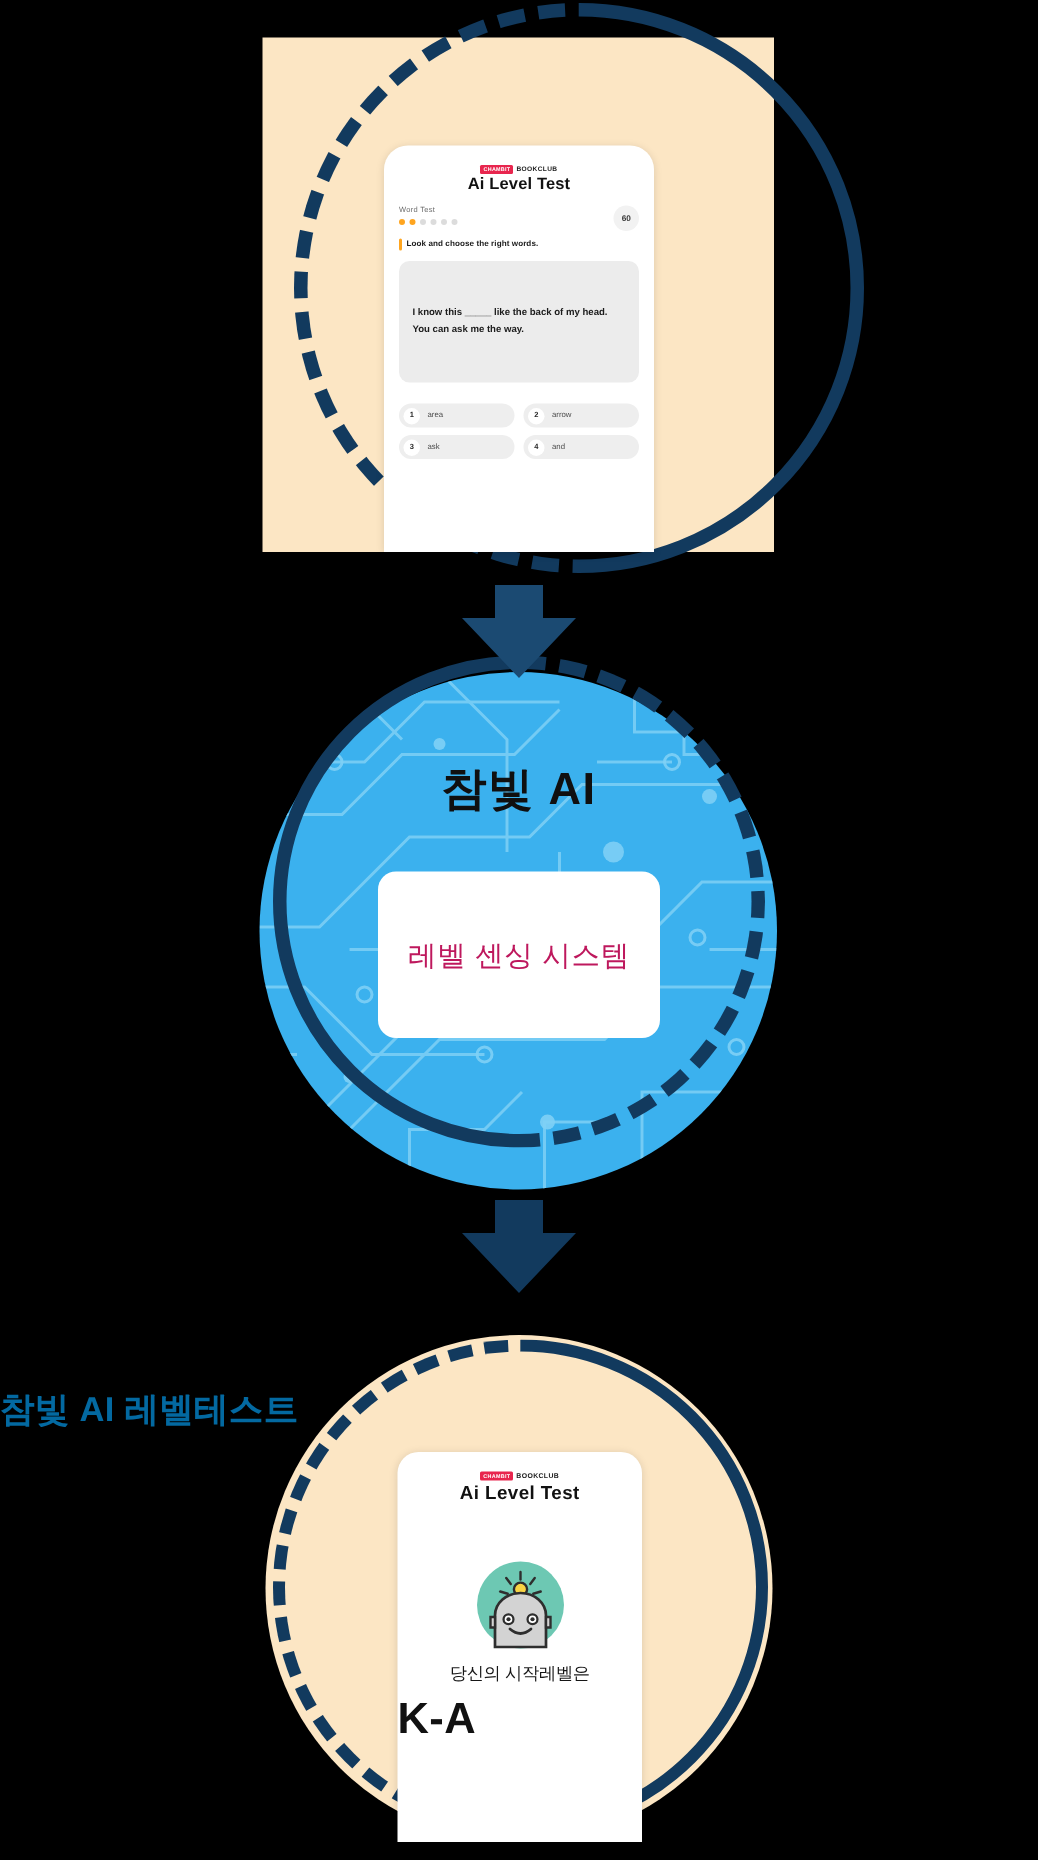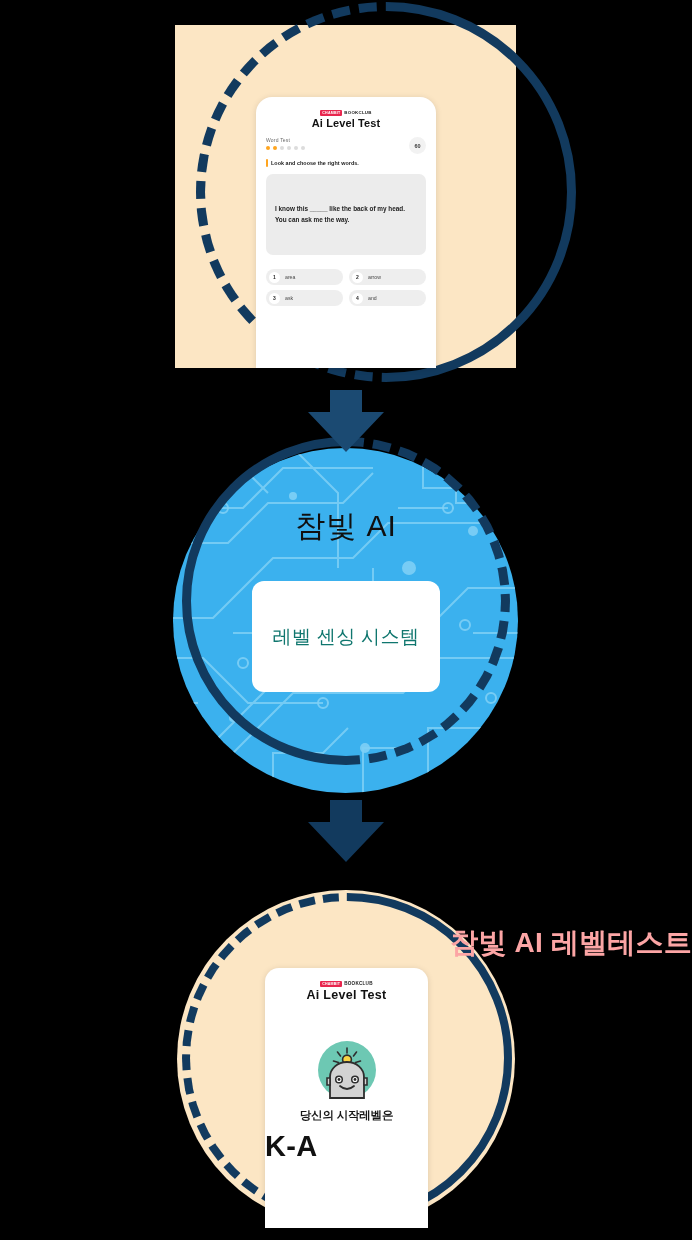--- a/index.html
+++ b/index.html
@@ -228,44 +228,43 @@
     clip-path: polygon(50% 0%, 100% 0%, 100% 100%, 50% 100%);
     z-index: 5;
   }
 
   .mid-title {
     position: absolute;
     left: 0; right: 0;
     top: 506px;
     text-align: center;
     font-size: 30px;
-    font-weight: normal;
+    font-weight: bold;
     color: #101010;
     letter-spacing: 1px;
     z-index: 7;
   }
   .mid-box {
     position: absolute;
     left: 252px;
     top: 581px;
     width: 188px;
     height: 111px;
     background: #FFFFFF;
     border-radius: 12px;
     display: flex;
     align-items: center;
     justify-content: center;
     z-index: 7;
   }
   .mid-box-text {
     font-size: 19px;
     font-weight: 500;
-    color: #0f766e;
+    color: #be185d;
     letter-spacing: .5px;
-    font-family: Liberation Serif, serif;
   }
 
   
   .cream-circle {
     position: absolute;
     left: 177px;
     top: 890px;
     width: 338px;
     height: 338px;
     border-radius: 50%;
@@ -288,24 +287,24 @@
     height: 330px;
     border: 8px dashed #123A5E;
     clip-path: polygon(0% 0%, 50% 0%, 50% 100%, 0% 100%);
     z-index: 4;
   }
 
   .bot-title {
     position: absolute;
     left: 0; right: 0;
     top: 924px;
-    text-align: right;
-    font-size: 28px;
-    font-weight: bold;
-    color: #fca5a5;
+    text-align: left;
+    font-size: 23px;
+    font-weight: bold;
+    color: #0369a1;
     letter-spacing: .2px;
     z-index: 7;
   }
 
   .phone-bot {
     left: 265px; top: 968px; width: 163px; height: 260px;
     z-index: 6;
     border-radius: 14px 14px 0 0;
   }
   .bot-brand { padding-top: 12px; }
@@ -315,21 +314,21 @@
 
   .robot-wrap {
     margin-top: 38px;
     display: flex;
     justify-content: center;
   }
   .result-label {
     margin-top: 8px;
     text-align: center;
     font-size: 11.5px;
-    font-weight: bold;
+    font-weight: normal;
     color: #161616;
     letter-spacing: -.2px;
   }
   .result-level {
     margin-top: 7px;
     font-size: 29px;
     font-weight: bold;
     color: #111111;
     letter-spacing: .3px;
   }

